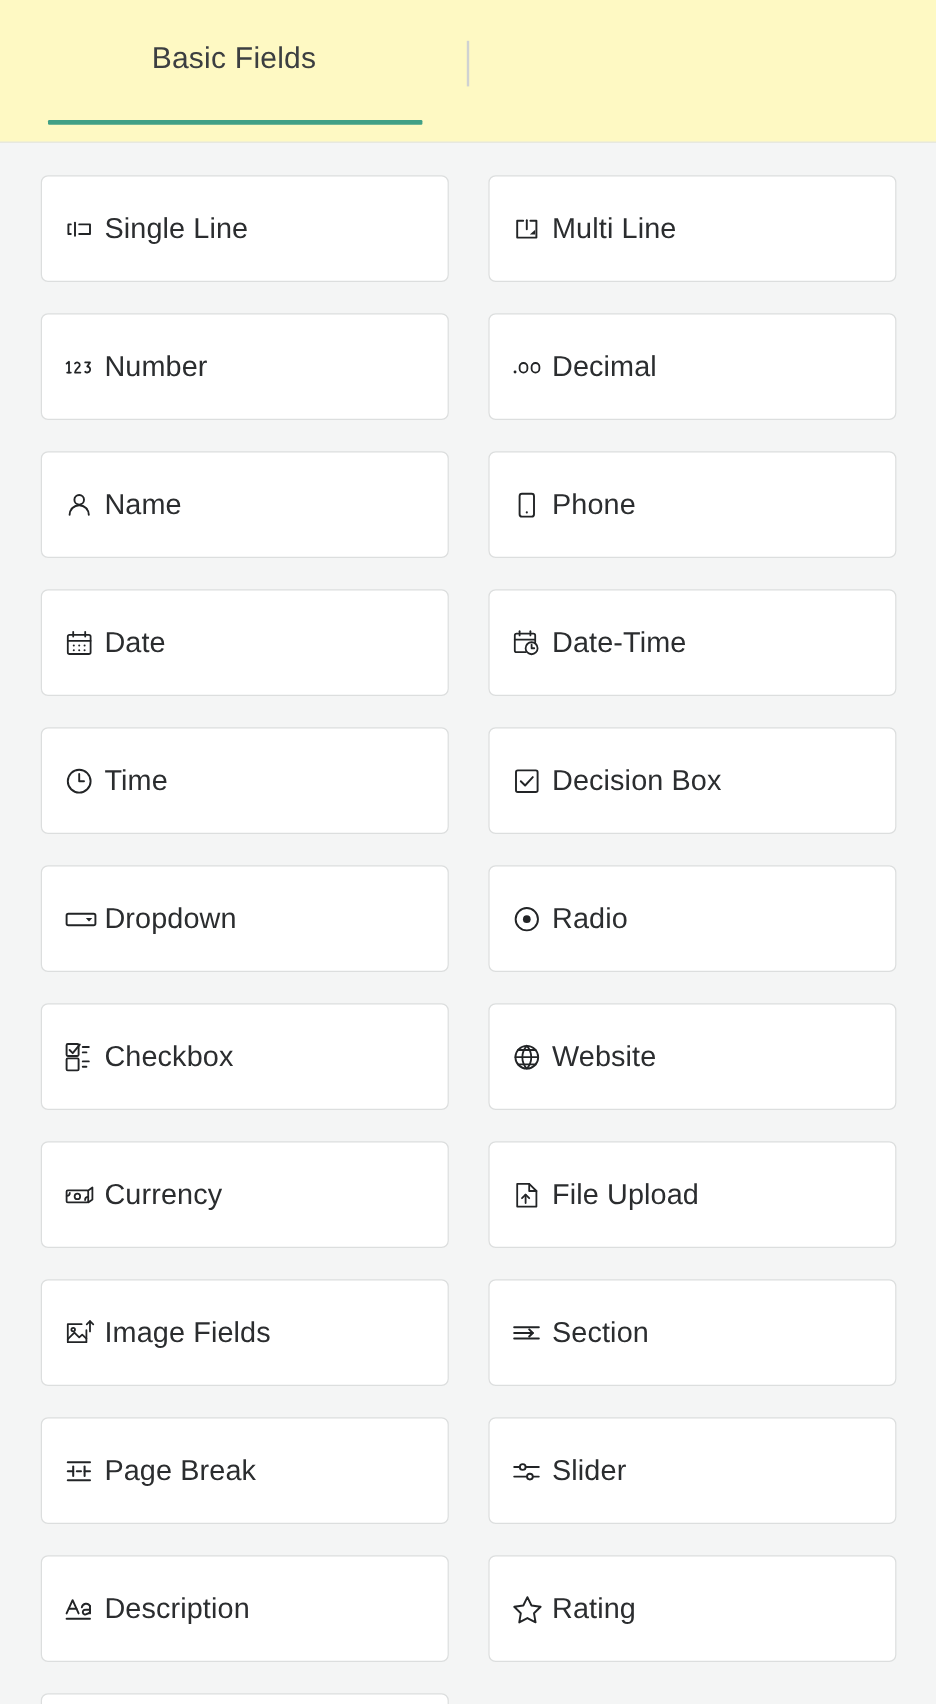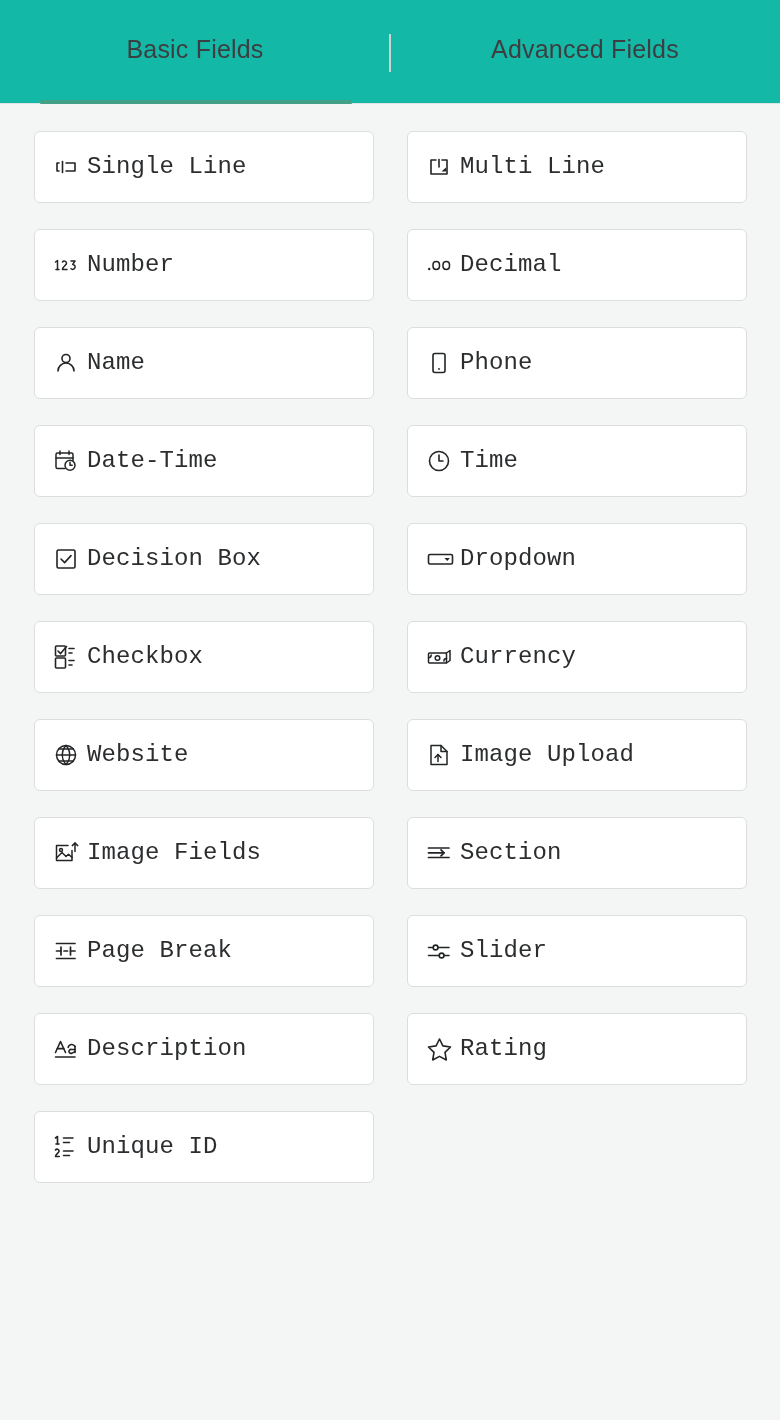--- a/index.html
+++ b/index.html
@@ -8,22 +8,22 @@
     width: 780px;
     height: 1420px;
     background: #f4f5f5;
     font-family: "Liberation Sans", sans-serif;
     overflow: hidden;
   }
 
   
   .tabbar {
     position: relative;
-    height: 104px;
-    background: #14b8a6;
+    height: 119px;
+    background: #fef9c3;
     display: flex;
     align-items: flex-start;
     border-bottom: 1px solid #e2e4e4;
   }
   .tab {
     position: relative;
     flex: 0 0 390px;
     height: 104px;
     display: flex;
     align-items: center;
@@ -59,29 +59,28 @@
   
   .grid {
     padding: 27px 33px 0 34px;
     display: grid;
     grid-template-columns: 340px 340px;
     column-gap: 33px;
     row-gap: 26px;
   }
 
   .field-card {
-    height: 72px;
+    height: 89px;
     background: #ffffff;
     border: 1px solid #dcdede;
     border-radius: 6px;
     display: flex;
     align-items: center;
     padding-left: 18px;
     cursor: grab;
-    font-family: Liberation Mono, monospace;
   }
   .field-icon {
     width: 34px;
     min-width: 34px;
     height: 30px;
     display: flex;
     align-items: center;
     justify-content: flex-start;
     color: #222426;
   }
@@ -96,23 +95,20 @@
 </style>
 </head>
 <body>
 
 <div class="tabbar">
   <div class="tab active">
     <span class="tab-label">Basic Fields</span>
     <span class="tab-underline"></span>
   </div>
   <div class="tab-divider"></div>
-  <div class="tab">
-    <span class="tab-label">Advanced Fields</span>
-  </div>
 </div>
 
 <div class="grid">
 
   <div class="field-card">
     <span class="field-icon">
       <svg width="26" height="26" viewBox="0 0 26 26" fill="none" stroke="currentColor" stroke-width="1.6" stroke-linecap="round" stroke-linejoin="round">
         <path d="M6 9 H4 V17 H6"></path>
           <path d="M9.5 7.5 V18.5"></path>
         <path d="M13 9 H22 V17 H13"></path>
@@ -170,20 +166,37 @@
     <span class="field-icon">
       <svg width="26" height="26" viewBox="0 0 26 26" fill="none" stroke="currentColor" stroke-width="1.6" stroke-linecap="round" stroke-linejoin="round">
         <rect x="7" y="3.5" width="12" height="19" rx="2"></rect>
         <circle cx="13" cy="19" r="0.9" fill="currentColor" stroke="none"></circle>
       </svg>
     </span>
     <span class="field-label">Phone</span>
   </div>
 
 
+  <div class="field-card">
+    <span class="field-icon">
+      <svg width="26" height="26" viewBox="0 0 26 26" fill="none" stroke="currentColor" stroke-width="1.5" stroke-linecap="round" stroke-linejoin="round">
+        <rect x="3.5" y="6" width="19" height="16" rx="1.5"></rect>
+        <path d="M3.5 11 H22.5"></path>
+        <path d="M8 3.5 V7.5"></path>
+          <path d="M18 3.5 V7.5"></path>
+        <circle cx="8.5" cy="15" r="0.85" fill="currentColor" stroke="none"></circle>
+        <circle cx="13" cy="15" r="0.85" fill="currentColor" stroke="none"></circle>
+        <circle cx="17.5" cy="15" r="0.85" fill="currentColor" stroke="none"></circle>
+        <circle cx="8.5" cy="18.8" r="0.85" fill="currentColor" stroke="none"></circle>
+        <circle cx="13" cy="18.8" r="0.85" fill="currentColor" stroke="none"></circle>
+        <circle cx="17.5" cy="18.8" r="0.85" fill="currentColor" stroke="none"></circle>
+      </svg>
+    </span>
+    <span class="field-label">Date</span>
+  </div>
 
   <div class="field-card">
     <span class="field-icon">
       <svg width="26" height="26" viewBox="0 0 26 26" fill="none" stroke="currentColor" stroke-width="1.5" stroke-linecap="round" stroke-linejoin="round">
         <path d="M20 12.5 V6.5 a1.5 1.5 0 0 0 -1.5 -1.5 H4.5 A1.5 1.5 0 0 0 3 6.5 V19 a1.5 1.5 0 0 0 1.5 1.5 H12"></path>
         <path d="M3 10 H20"></path>
         <path d="M7 3 V6.5"></path>
           <path d="M16 3 V6.5"></path>
         <circle cx="17" cy="17.2" r="5"></circle>
         <path d="M17 14.3 V17.2 H19.2"></path>
@@ -215,73 +228,82 @@
   <div class="field-card">
     <span class="field-icon">
       <svg width="30" height="26" viewBox="0 0 30 26" fill="none" stroke="currentColor" stroke-width="1.6" stroke-linecap="round" stroke-linejoin="round">
         <rect x="2.5" y="8.5" width="24" height="9.5" rx="1.5"></rect>
         <path d="M18.5 12 L21.2 15 L23.9 12 Z" fill="currentColor" stroke="none"></path>
       </svg>
     </span>
     <span class="field-label">Dropdown</span>
   </div>
 
+  <div class="field-card">
+    <span class="field-icon">
+      <svg width="26" height="26" viewBox="0 0 26 26" fill="none" stroke="currentColor" stroke-width="1.6">
+        <circle cx="13" cy="13" r="9.3"></circle>
+        <circle cx="13" cy="13" r="3.2" fill="currentColor" stroke="none"></circle>
+      </svg>
+    </span>
+    <span class="field-label">Radio</span>
+  </div>
 
 
   <div class="field-card">
     <span class="field-icon">
       <svg width="30" height="28" viewBox="0 0 30 28" fill="none" stroke="currentColor" stroke-width="1.6" stroke-linecap="round" stroke-linejoin="round">
         <rect x="2.5" y="3" width="10" height="10" rx="1"></rect>
         <path d="M5 8 L7.6 10.6 L13.5 3.5"></path>
         <rect x="2.5" y="15" width="10" height="10" rx="1"></rect>
         <path d="M16 5.5 H21"></path>
         <path d="M16 10 H19"></path>
         <path d="M16 17.5 H21"></path>
         <path d="M16 22 H19"></path>
       </svg>
     </span>
     <span class="field-label">Checkbox</span>
   </div>
 
   <div class="field-card">
     <span class="field-icon">
+      <svg width="26" height="26" viewBox="0 0 26 26" fill="none" stroke="currentColor" stroke-width="1.5" stroke-linecap="round" stroke-linejoin="round">
+        <circle cx="13" cy="13" r="9.5"></circle>
+        <path d="M3.5 13 H22.5"></path>
+        <path d="M13 3.5 a14 14 0 0 1 0 19 a14 14 0 0 1 0 -19"></path>
+        <path d="M5.6 7 H20.4"></path>
+          <path d="M5.6 19 H20.4"></path>
+      </svg>
+    </span>
+    <span class="field-label">Website</span>
+  </div>
+
+  <div class="field-card">
+    <span class="field-icon">
       <svg width="30" height="26" viewBox="0 0 30 26" fill="none" stroke="currentColor" stroke-width="1.5" stroke-linecap="round" stroke-linejoin="round">
         <rect x="2.5" y="9" width="18" height="10" rx="1"></rect>
         <circle cx="11.5" cy="14" r="2.3"></circle>
         <path d="M5.2 11 a2.6 2.6 0 0 1 -2.6 2.6"></path>
         <path d="M17.9 17 a2.6 2.6 0 0 1 2.6 -2.6"></path>
         <path d="M20.5 9 L24 6.5 V16.5 L20.5 19"></path>
       </svg>
     </span>
     <span class="field-label">Currency</span>
   </div>
 
   <div class="field-card">
     <span class="field-icon">
       <svg width="26" height="26" viewBox="0 0 26 26" fill="none" stroke="currentColor" stroke-width="1.5" stroke-linecap="round" stroke-linejoin="round">
-        <circle cx="13" cy="13" r="9.5"></circle>
-        <path d="M3.5 13 H22.5"></path>
-        <path d="M13 3.5 a14 14 0 0 1 0 19 a14 14 0 0 1 0 -19"></path>
-        <path d="M5.6 7 H20.4"></path>
-          <path d="M5.6 19 H20.4"></path>
-      </svg>
-    </span>
-    <span class="field-label">Website</span>
-  </div>
-
-  <div class="field-card">
-    <span class="field-icon">
-      <svg width="26" height="26" viewBox="0 0 26 26" fill="none" stroke="currentColor" stroke-width="1.5" stroke-linecap="round" stroke-linejoin="round">
         <path d="M5 3.5 H15 L21 9.5 V22.5 H5 Z"></path>
         <path d="M15 3.5 V9.5 H21"></path>
         <path d="M12 19.5 V12.5"></path>
         <path d="M9 15.5 L12 12.5 L15 15.5"></path>
       </svg>
     </span>
-    <span class="field-label">Image Upload</span>
+    <span class="field-label">File Upload</span>
   </div>
 
   <div class="field-card">
     <span class="field-icon">
       <svg width="28" height="26" viewBox="0 0 28 26" fill="none" stroke="currentColor" stroke-width="1.5" stroke-linecap="round" stroke-linejoin="round">
         <path d="M19 10.5 V20.5 H3.5 V5.5 H15"></path>
         <circle cx="8" cy="10" r="1.5"></circle>
         <path d="M3.5 18 L9 12.5 L13 16.5 L15.5 14.2 L19 17.5"></path>
         <path d="M22 3 V11.5"></path>
         <path d="M19.3 5.6 L22 3 L24.7 5.6"></path>

